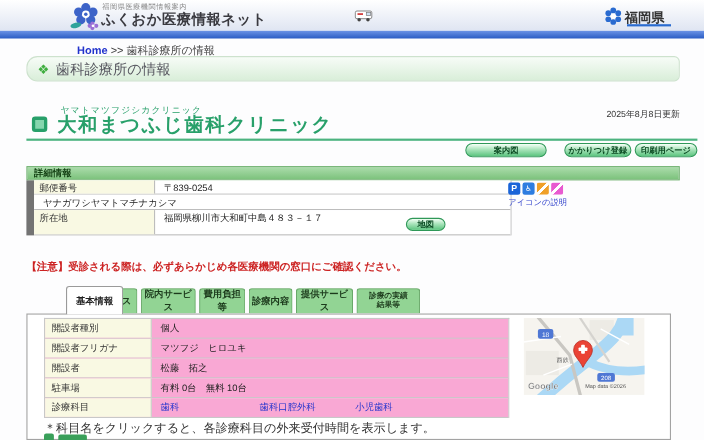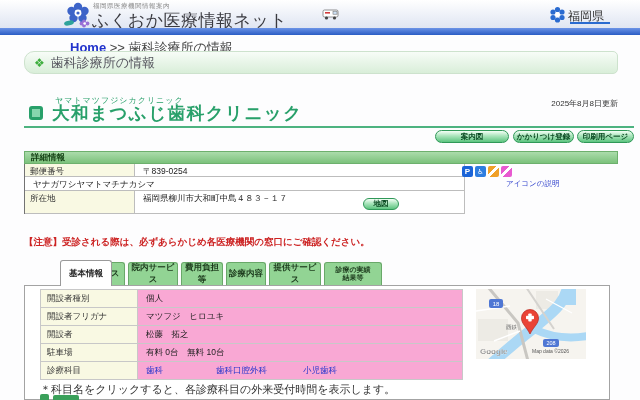--- a/index.html
+++ b/index.html
@@ -4,81 +4,81 @@
 <style>
   * { box-sizing: border-box; margin: 0; padding: 0; }
   html,body { width:640px; height:400px; overflow:hidden; }
   body { position:relative; background:#fdfdfe; font-family:"Liberation Sans","DejaVu Sans",sans-serif; color:#333; }
   .abs { position:absolute; }
 
   
   .topbar { left:0; top:0; width:640px; height:28px; background:linear-gradient(180deg,#ffffff,#dfe5f2); }
   .bluebar { left:0; top:28px; width:640px; height:7px; background:linear-gradient(180deg,#6b93e6,#2a5cc4); }
   .site-sub { left:93px; top:2px; font-size:6.5px; color:#888; letter-spacing:.5px; }
-  .site-title { left:92px; top:9px; font-size:17px; font-weight:normal; color:#3a3a40; letter-spacing:.5px; }
+  .site-title { left:92px; top:9px; font-size:13px; font-weight:bold; color:#3a3a40; letter-spacing:.5px; }
   .logo-flower { left:62px; top:2px; }
   .amb { left:322px; top:8px; }
   .pref-flower { left:549px; top:6px; }
-  .pref-name { left:568px; top:8px; font-size:12px; font-weight:normal; color:#333;text-align:center; }
+  .pref-name { left:568px; top:8px; font-size:12px; font-weight:bold; color:#333;text-align:center; }
   .pref-sub { left:570px; top:22px; width:40px; height:2px; background:#2a6bd0; }
 
   
-  .breadcrumb { left:50px; top:39px; font-size:13px; color:#444;padding-left:20px; }
+  .breadcrumb { left:50px; top:39px; font-size:10px; color:#444;padding-left:20px; }
   .breadcrumb .home { color:#2233cc; font-weight:bold; text-decoration:none; }
   .section-bar { left:24px; top:51px; width:594px; height:23px; background:linear-gradient(180deg,#f7fcf7,#d9eed9);
     border:1px solid #cde2cd; border-radius:10px 5px 5px 10px; display:flex; align-items:center; padding-left:9px; }
   .section-bar .clover { color:#3fae3f; font-size:12px; margin-right:6px; }
   .section-bar .txt { font-size:13px; color:#55555e; }
 
   .updated { right:22px; top:98px; font-size:8px; color:#333; }
 
   
   .furigana { left:55px; top:95px; font-size:8px; color:#28a06a; letter-spacing:1px; }
   .clinic-icon { left:29px; top:106px; width:14px; height:14px; background:#86d6ae; border:3px solid #28a06a; border-radius:3px; }
   .clinic-name { left:52px; top:101px; font-size:17.5px; font-weight:bold; color:#28a06a; letter-spacing:1.5px; }
   .green-rule { left:24px; top:126px; width:610px; height:0; border-top:2px solid #4db380; }
 
   .pill { top:130px; height:13px; border-radius:8px; border:1px solid #2f9858; color:#0a4a22; font-size:7.5px; font-weight:bold;
     background:linear-gradient(180deg,#f4fff6,#a9e4bb 45%,#5cc47f); display:flex; align-items:center; justify-content:center; cursor:pointer; }
-  .b1 { left:423px; width:74px;margin-left:12px; } .b2 { left:513px; width:61px; } .b3 { left:577px; width:57px; }
+  .b1 { left:423px; width:74px; } .b2 { left:513px; width:61px; } .b3 { left:577px; width:57px; }
 
   
   .details-bar { left:24px; top:151px; width:594px; height:13px; background:linear-gradient(180deg,#abdcab,#7cc27c);
     border:1px solid #6db06d; display:flex; align-items:center; padding-left:6px; font-size:8.5px; font-weight:bold; color:#123f12; }
-  .dtable { left:24px; top:164px; width:441px; border-right:1px solid #bdbdbd; border-left:1px solid #737373; }
+  .dtable { left:24px; top:164px; width:441px; border-right:1px solid #bdbdbd; border-left:7px solid #737373; }
   .drow { display:flex; border-bottom:1px solid #bdbdbd; background:#fff; position:relative; }
   .drow .lab { width:110px; background:#f9f9e3; border-right:1px solid #bdbdbd; font-size:8.5px; color:#333; padding:2px 0 0 5px; }
   .drow .val { flex:1; font-size:8.5px; color:#222; padding:2px 0 0 8px; }
   .h13{height:13px;} .h14{height:14px;} .h23{height:23px;}
   .tel { color:#2233cc; text-decoration:none; }
   .map-btn { position:absolute; left:338px; top:28px; width:36px; height:12px; }
 
   .icon-row { left:462px; top:166px; display:flex; gap:2px; }
   .sq { width:11px; height:11px; border-radius:2px; color:#fff; font-size:8px; font-weight:bold; display:flex; align-items:center; justify-content:center; }
   .sq.stripe { background-image:linear-gradient(135deg,transparent 40%,#ffffff 40%,#ffffff 58%,transparent 58%); }
-  .icon-help { left:462px; top:179px; font-size:7.5px; color:#3344cc; text-decoration:none;margin-left:44px; }
+  .icon-help { left:462px; top:179px; font-size:7.5px; color:#3344cc; text-decoration:none; }
 
   .notice { left:24px; top:236px; font-size:9.5px; font-weight:bold; color:#cc2222; }
 
   
   .tab { position:absolute; top:262px; height:23px; background:#92d494; border:1px solid #69a869; border-bottom:none;
     border-radius:3px 3px 0 0; display:flex; align-items:center; justify-content:center; text-align:center;
     font-size:8.5px; font-weight:bold; color:#1c3a1c; cursor:pointer; white-space:pre-line; }
   .tab.active { top:260px; height:26px; background:#fff; border:1px solid #9a9a9a; border-bottom:none; color:#222; z-index:3;margin-left:36px; }
   .t0{left:24px;width:52px;} .t1{left:79px;width:46px;} .t2{left:128px;width:50px;} .t3{left:181px;width:42px;}
   .t4{left:226px;width:40px;} .t5{left:269px;width:52px;} .t6{left:324px;width:58px; font-size:7px; line-height:1.15;}
 
   
   .content-box { left:24px; top:285px; width:586px; height:115px; background:#fff; border:1px solid #a3a3a3; z-index:1; }
   .btable { left:40px; top:289px; width:423px; border:1px solid #c8c8c8; border-bottom:none; z-index:2; }
   .brow { display:flex; height:18px; border-bottom:1px solid #c8c8c8; background:#f9a8d4; }
   .brow .lab { width:97px; background:#f9f9e3; border-right:1px solid #c8c8c8; font-size:8.5px; color:#333; padding:3px 0 0 6px; }
   .brow .val { flex:1; font-size:8.5px; color:#222; padding:3px 0 0 8px; }
   .dept a { color:#2233cc; text-decoration:none; display:inline-block; }
-  .dept .w1 { width:70px; } .dept .w2 { width:87px; }
+  .dept .w1 { width:90px; } .dept .w2 { width:87px; }
   .note { left:40px; top:382px; font-size:11px; color:#333; z-index:2; }
 
   .map-widget { left:476px; top:289px; width:110px; height:70px; z-index:2; cursor:pointer; }
 
   .frag-icon { left:40px; top:394px; width:9px; height:9px; background:#3aa05a; border-radius:2px; z-index:4; }
   .frag-bar { left:53px; top:395px; width:26px; height:8px; background:#3aa05a; border-radius:2px; z-index:4; }
 </style>
 </head>
 <body>
 

